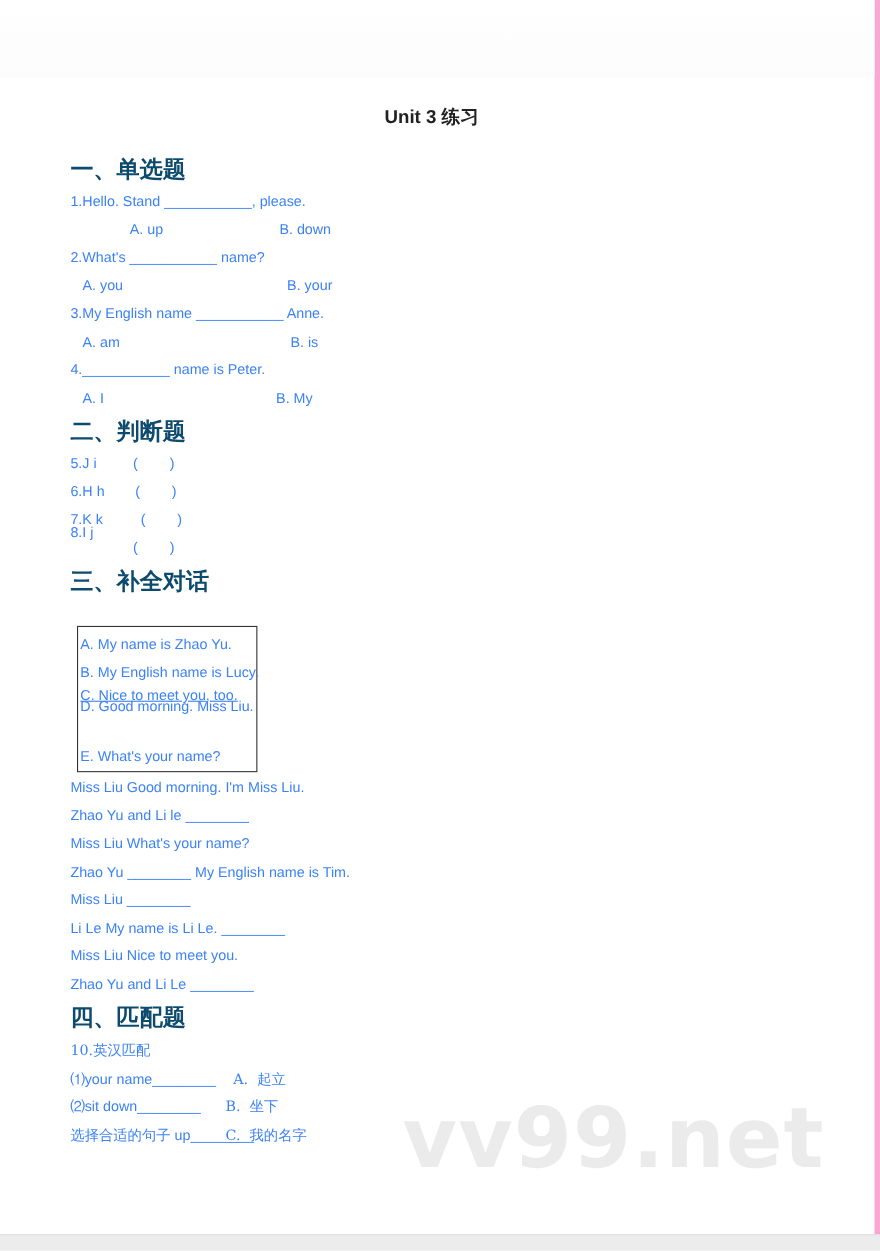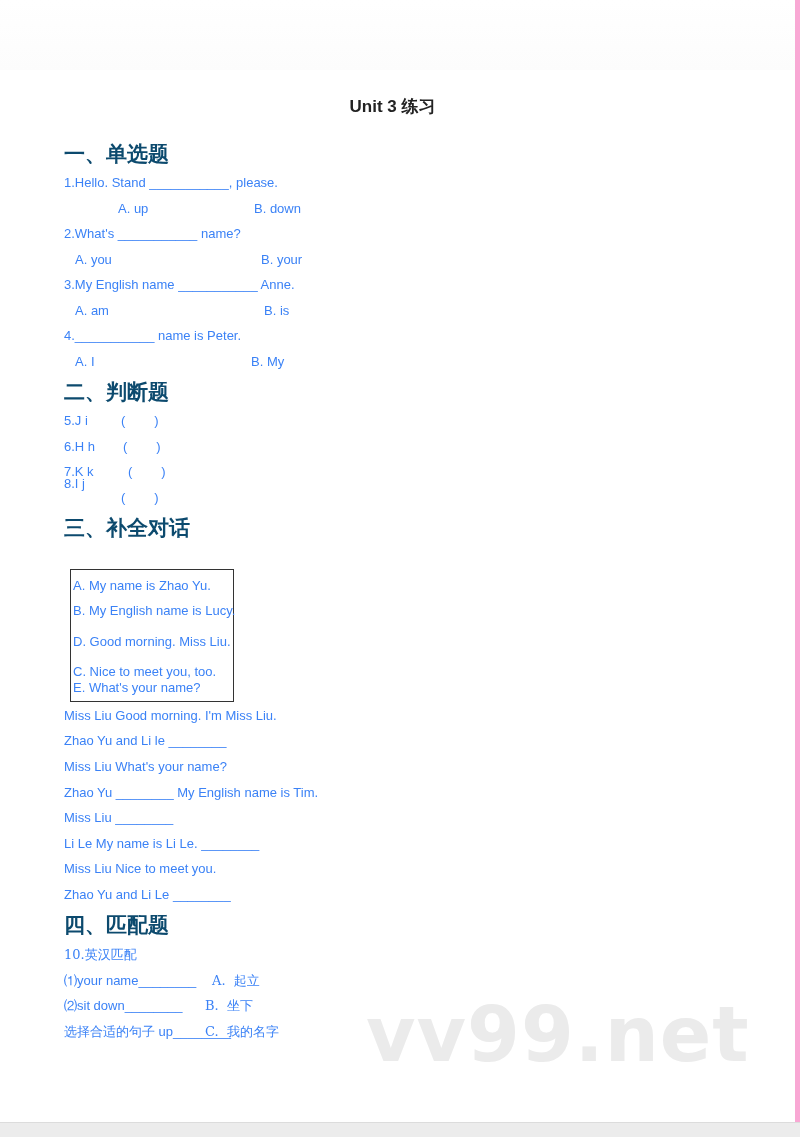--- a/index.html
+++ b/index.html
@@ -76,21 +76,21 @@
   <div class="t" style="left:128px;top:464px;">(        )</div>
 
   <div class="t" style="left:64px;top:476px;">8.I j</div>
   <div class="t" style="left:121px;top:490px;">(        )</div>
 
   <div class="h" style="left:64px;top:514px;">三、补全对话</div>
 
   <div class="box"></div>
   <div class="t" style="left:73px;top:578px;">A. My name is Zhao Yu.</div>
   <div class="t" style="left:73px;top:603px;">B. My English name is Lucy.</div>
-  <div class="t" style="left:73px;top:664px;">C. Nice to meet you, too.</div>
+  <div class="t" style="left:73px;top:624px;text-decoration:underline;">C. Nice to meet you, too.</div>
   <div class="t" style="left:73px;top:634px;">D. Good morning. Miss Liu.</div>
   <div class="t" style="left:73px;top:680px;">E. What's your name?</div>
 
   <div class="t" style="left:64px;top:708px;">Miss Liu Good morning. I'm Miss Liu.</div>
   <div class="t" style="left:64px;top:733px;">Zhao Yu and Li le ________</div>
   <div class="t" style="left:64px;top:759px;">Miss Liu What's your name?</div>
   <div class="t" style="left:64px;top:785px;">Zhao Yu ________ My English name is Tim.</div>
   <div class="t" style="left:64px;top:810px;">Miss Liu ________</div>
   <div class="t" style="left:64px;top:836px;">Li Le My name is Li Le. ________</div>
   <div class="t" style="left:64px;top:861px;">Miss Liu Nice to meet you.</div>

